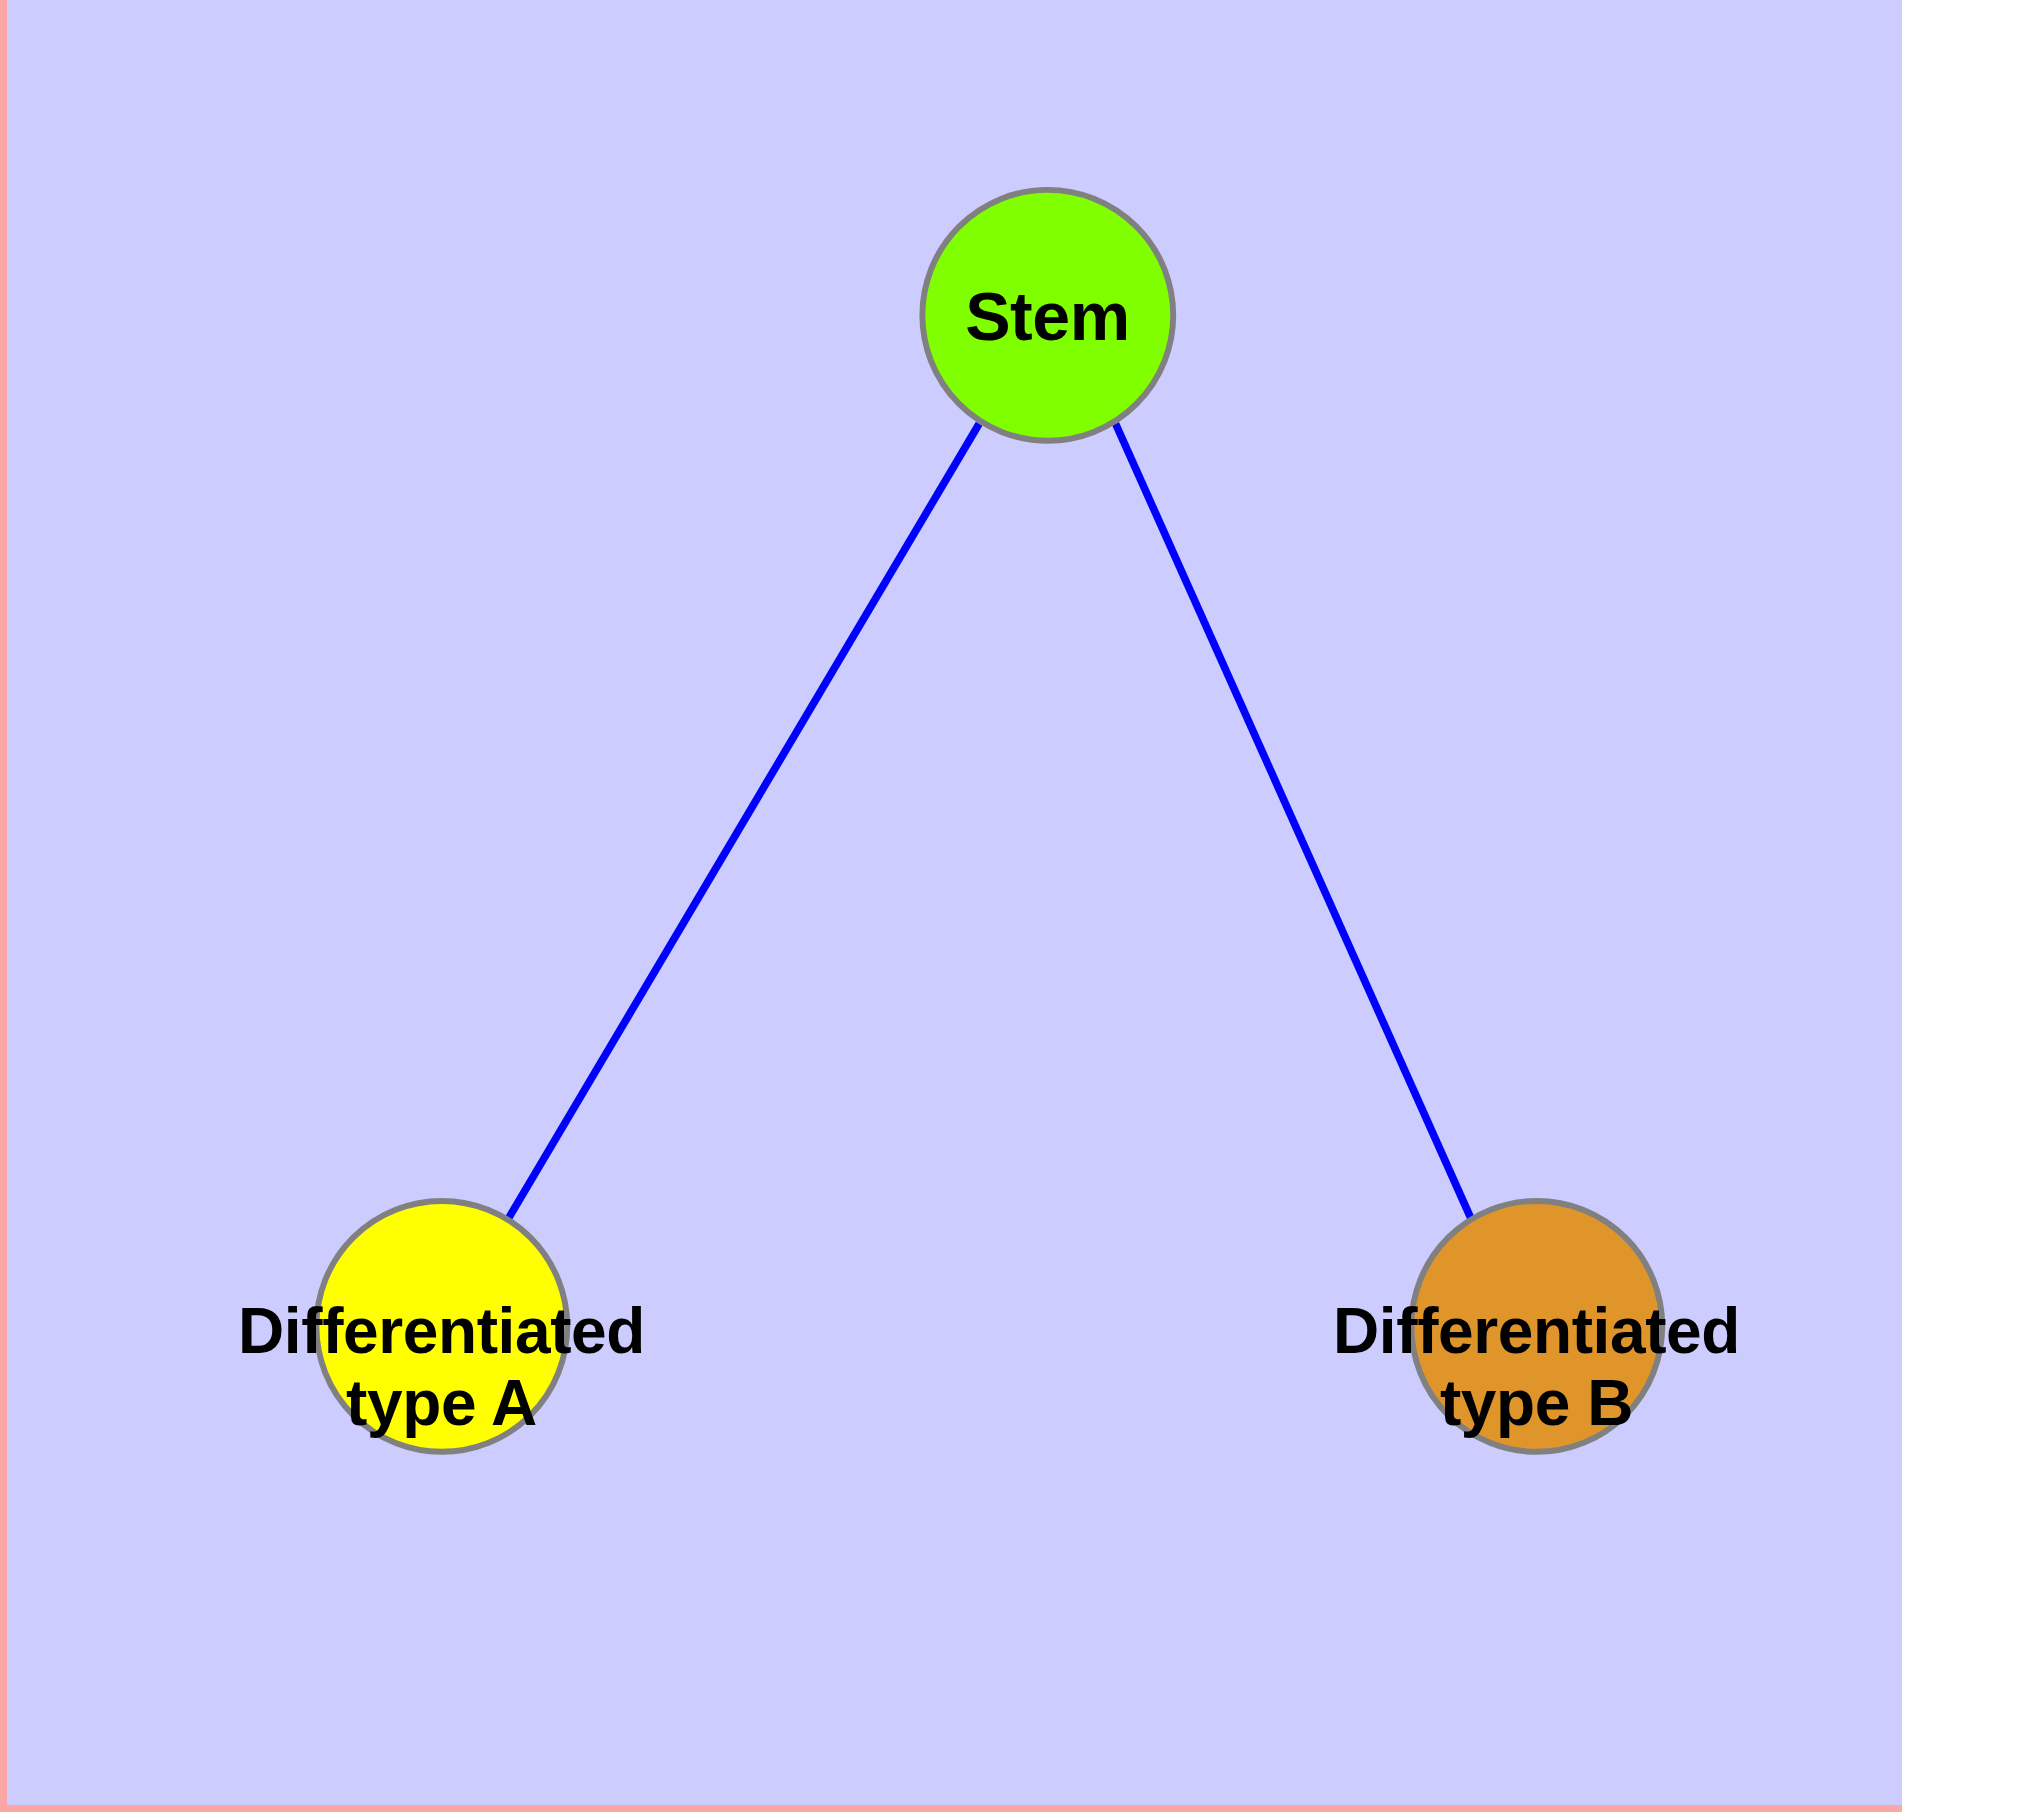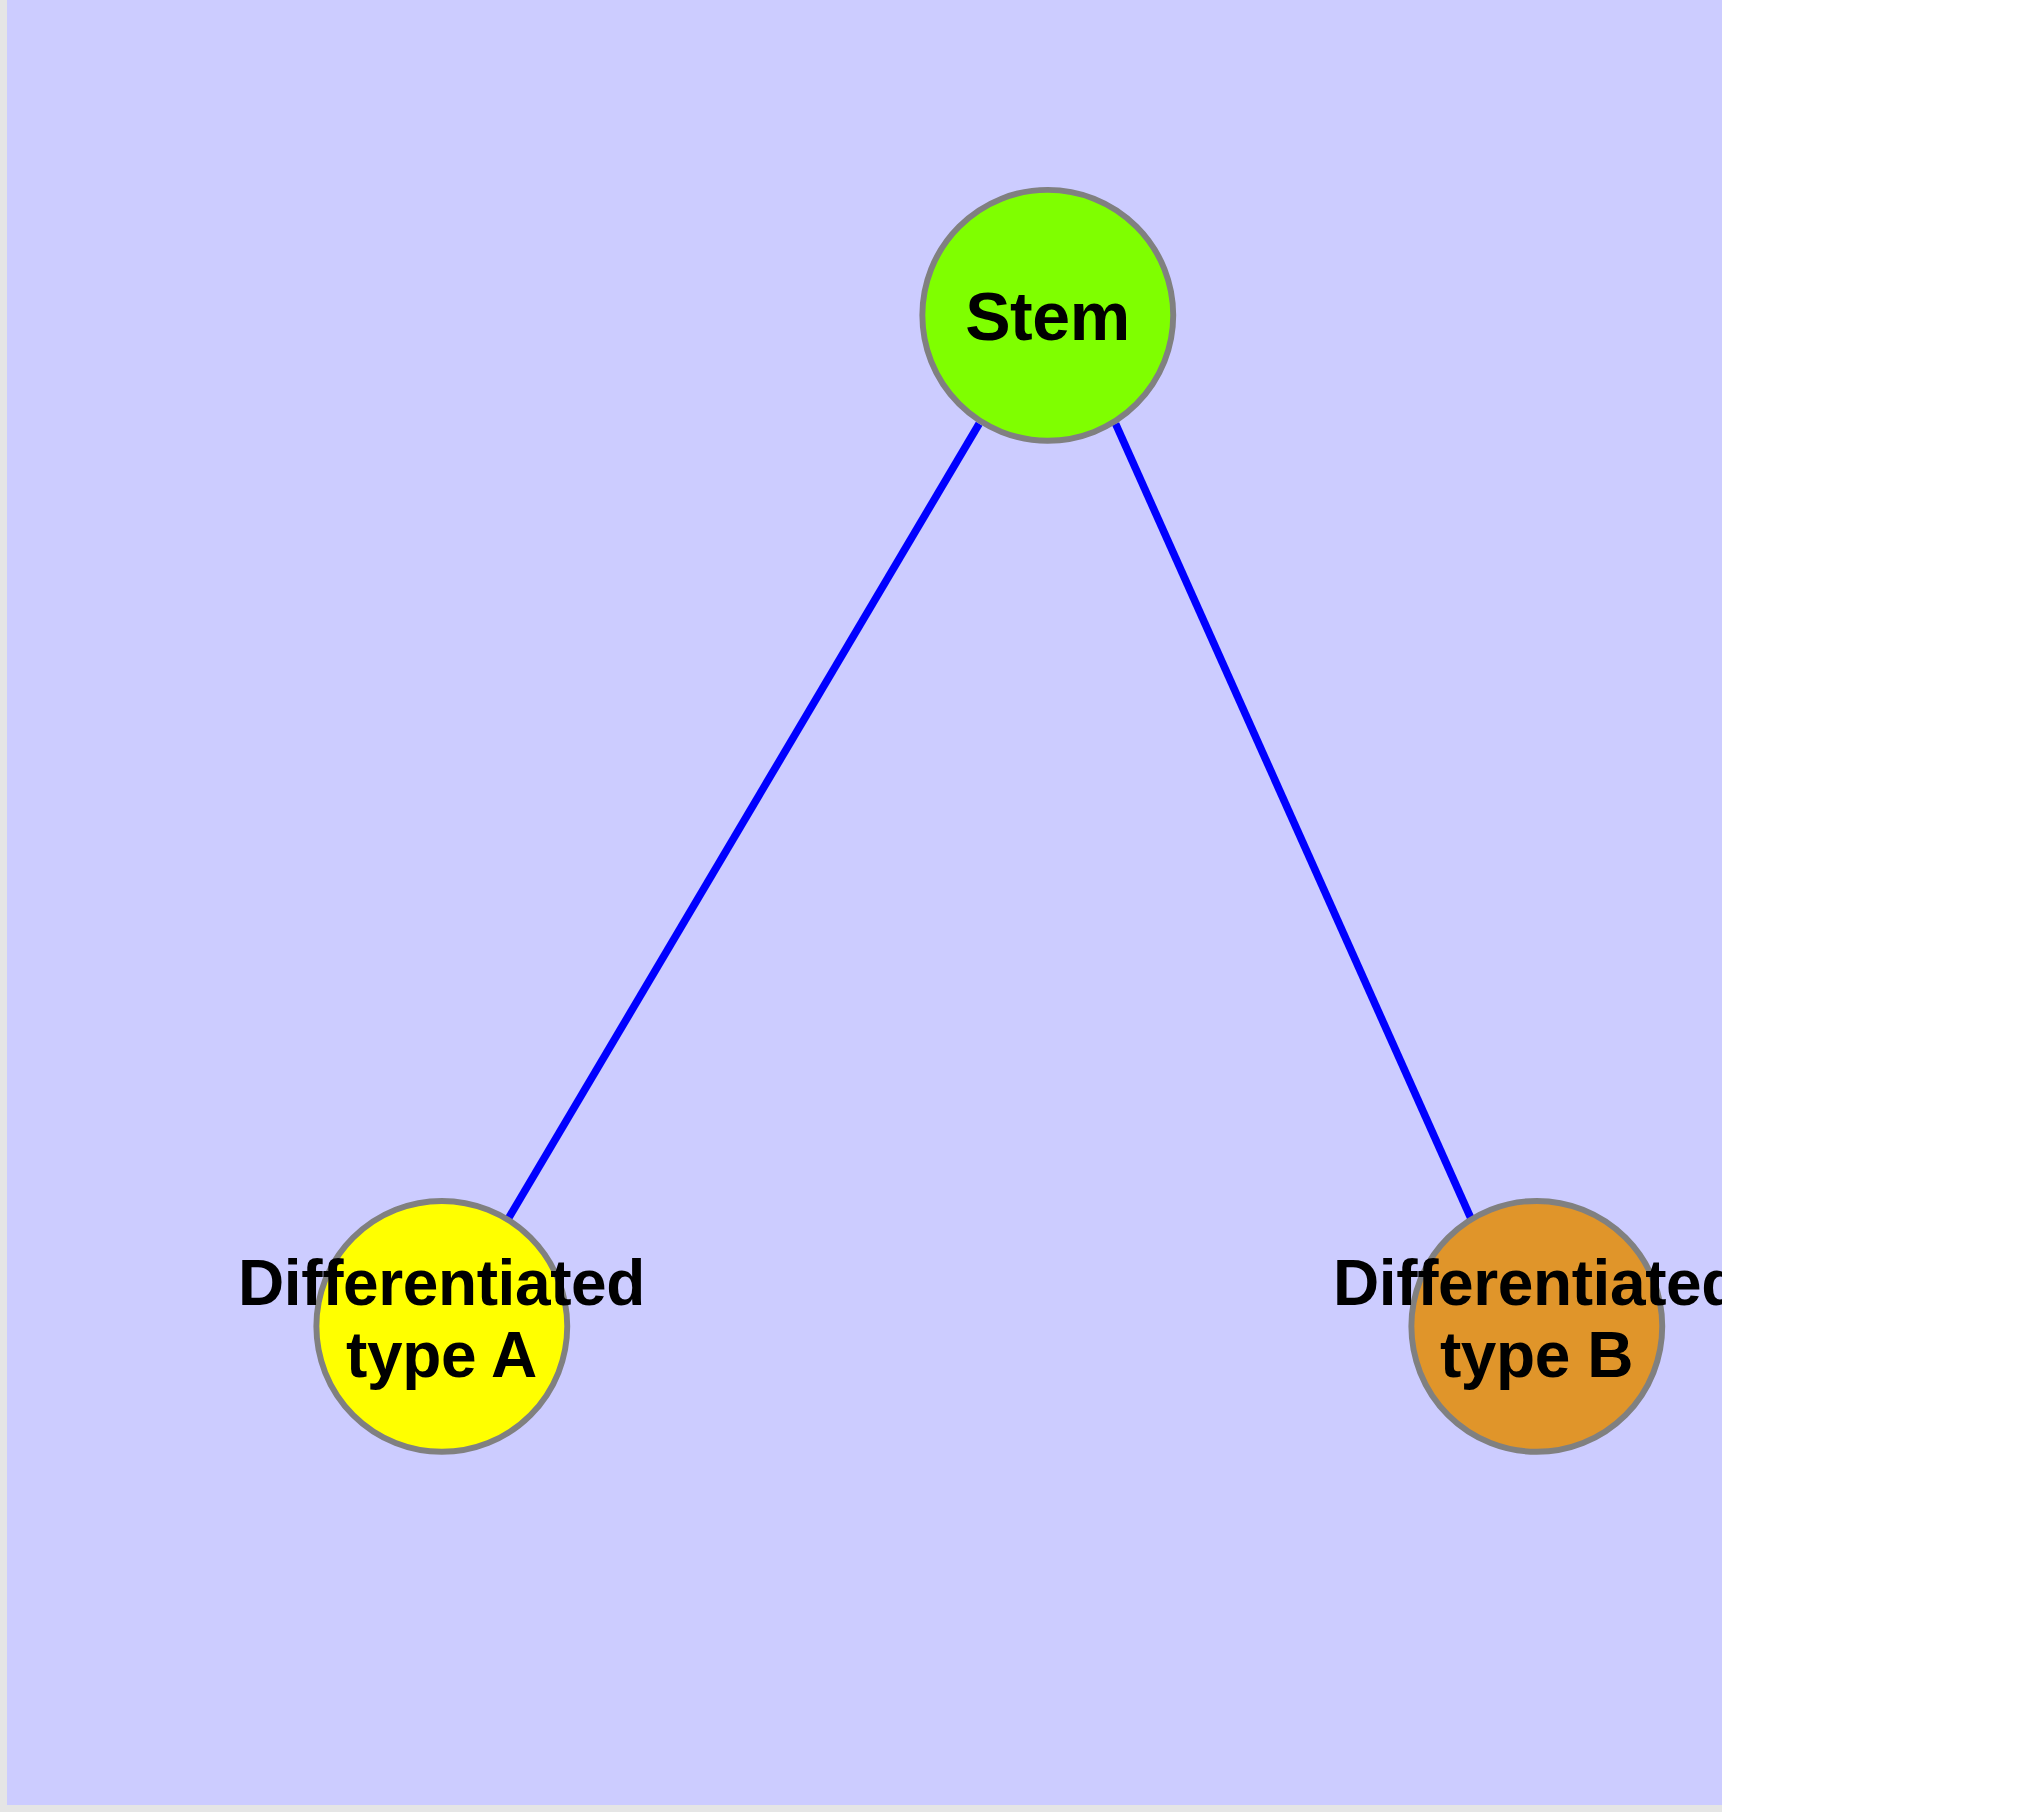--- a/index.html
+++ b/index.html
@@ -2,23 +2,23 @@
 <html style="font-size:13.6px"><head>
 <meta charset="utf-8">
 <style>
   html, body {
     margin: 0;
     padding: 0;
     background: #ffffff;
   }
   #canvas {
     position: relative;
-    width: 1722px;
+    width: 1902px;
     height: 1812px;
-    background: #e5e5e5;
+    background: #fca5a5;
     overflow: hidden;
     font-family: "Liberation Sans", sans-serif;
   }
   #plot-area {
     position: absolute;
     left: 6.8px;
     top: 0px;
     width: 2014px;
     height: 1805px;
     background: #ccccff;
@@ -38,20 +38,21 @@
     white-space: pre;
     line-height: 1.12;
     letter-spacing: -0.4px;
     pointer-events: none;
   }
   .label-stem {
     font-size: 68px;
   }
   .label-child {
     font-size: 64px;
+    margin-top: 48px;
   }
 </style>
 </head>
 <body>
 
 <div id="canvas">
 
   <div id="plot-area"></div>
 
   <svg id="graph-svg" viewBox="0 0 2384 2138">

